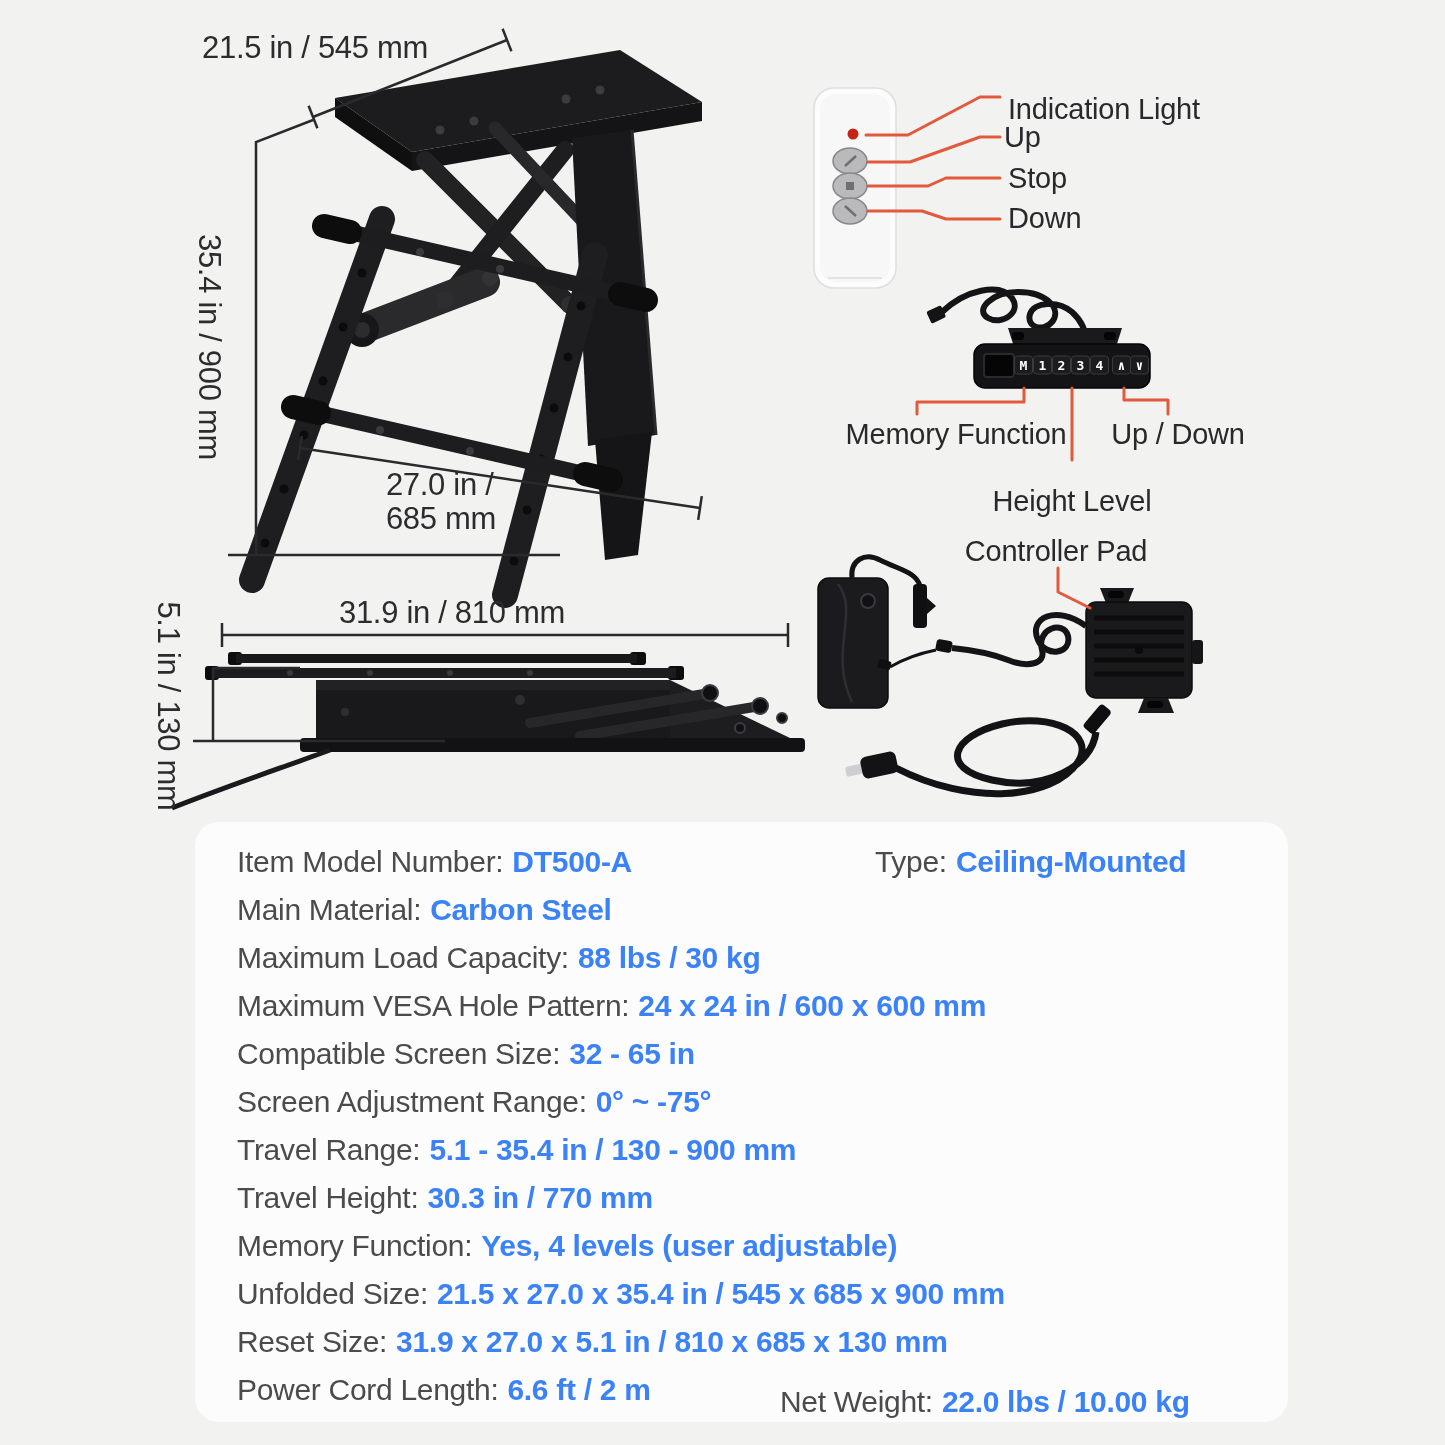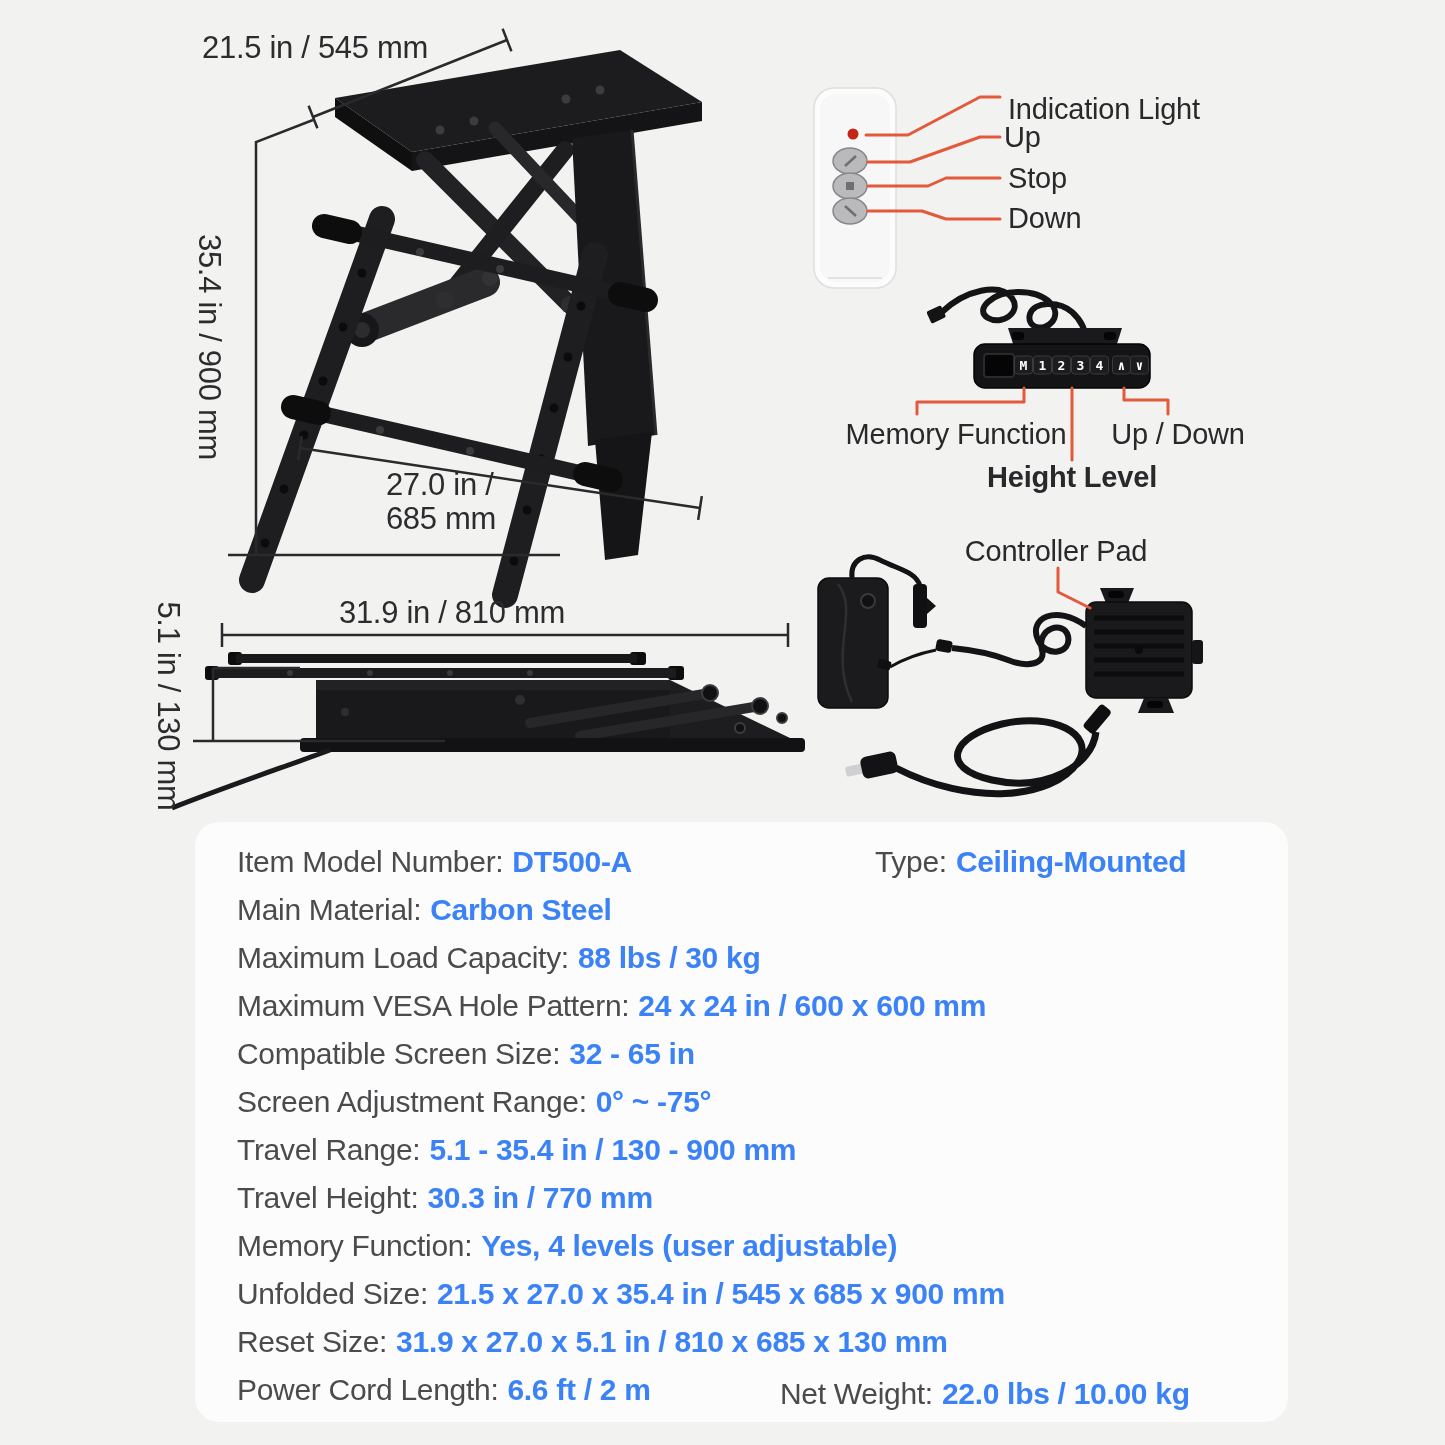--- a/index.html
+++ b/index.html
@@ -20,21 +20,21 @@
   .btn-glyph{font-family:"DejaVu Sans Mono","Liberation Mono",monospace;font-weight:bold;font-size:13px;fill:#ffffff;text-anchor:middle;}
   .spec-panel{
     position:absolute;left:195px;top:822px;width:1093px;height:600px;
     background:#fcfcfd;border-radius:24px;box-sizing:border-box;
     padding:16px 0 0 42px;
   }
   .spec-row{position:relative;height:48px;line-height:48px;font-size:30px;letter-spacing:-0.3px;white-space:nowrap;}
   .spec-label{color:#4b4b4d;}
   .spec-value{color:#3b82f6;font-weight:bold;margin-left:9px;}
   .pair2{position:absolute;top:0;left:606px;margin-left:32px;}
-  .pair2b{position:absolute;top:4px;left:543px;}
+  .pair2b{position:absolute;top:12px;left:543px;}
 </style>
 </head>
 <body>
 
 <div class="canvas">
 
   <svg class="art" width="1445" height="1445" viewBox="0 0 1445 1445">
 
     <g>
 
@@ -246,21 +246,21 @@
   <div class="lbl dim center" style="left:452px;top:613px;">31.9 in / 810 mm</div>
 
   <div class="lbl dim rot" style="left:168px;top:706px;">5.1 in / 130 mm</div>
 
   <div class="lbl callout vmid" style="left:1008px;top:97px;margin-top:12px;">Indication Light</div>
   <div class="lbl callout vmid" style="left:1004px;top:137px;">Up</div>
   <div class="lbl callout vmid" style="left:1008px;top:178px;text-align:right;">Stop</div>
   <div class="lbl callout vmid" style="left:1008px;top:218px;">Down</div>
 
   <div class="lbl callout center" style="left:930px;top:434px;margin-left:26px;">Memory Function</div>
-  <div class="lbl callout center" style="left:1072px;top:477px;font-weight:bold;">Height Level</div>
+  <div class="lbl callout center" style="left:1072px;top:501px;">Height Level</div>
   <div class="lbl callout center" style="left:1178px;top:434px;">Up / Down</div>
   <div class="lbl callout center" style="left:1056px;top:551px;">Controller Pad</div>
 
   <div class="spec-panel">
     <div class="spec-row">
       <span class="spec-label">Item Model Number:</span><span class="spec-value">DT500-A</span>
       <span class="pair2"><span class="spec-label">Type:</span><span class="spec-value">Ceiling-Mounted</span></span>
     </div>
     <div class="spec-row">
       <span class="spec-label">Main Material:</span><span class="spec-value">Carbon Steel</span>

